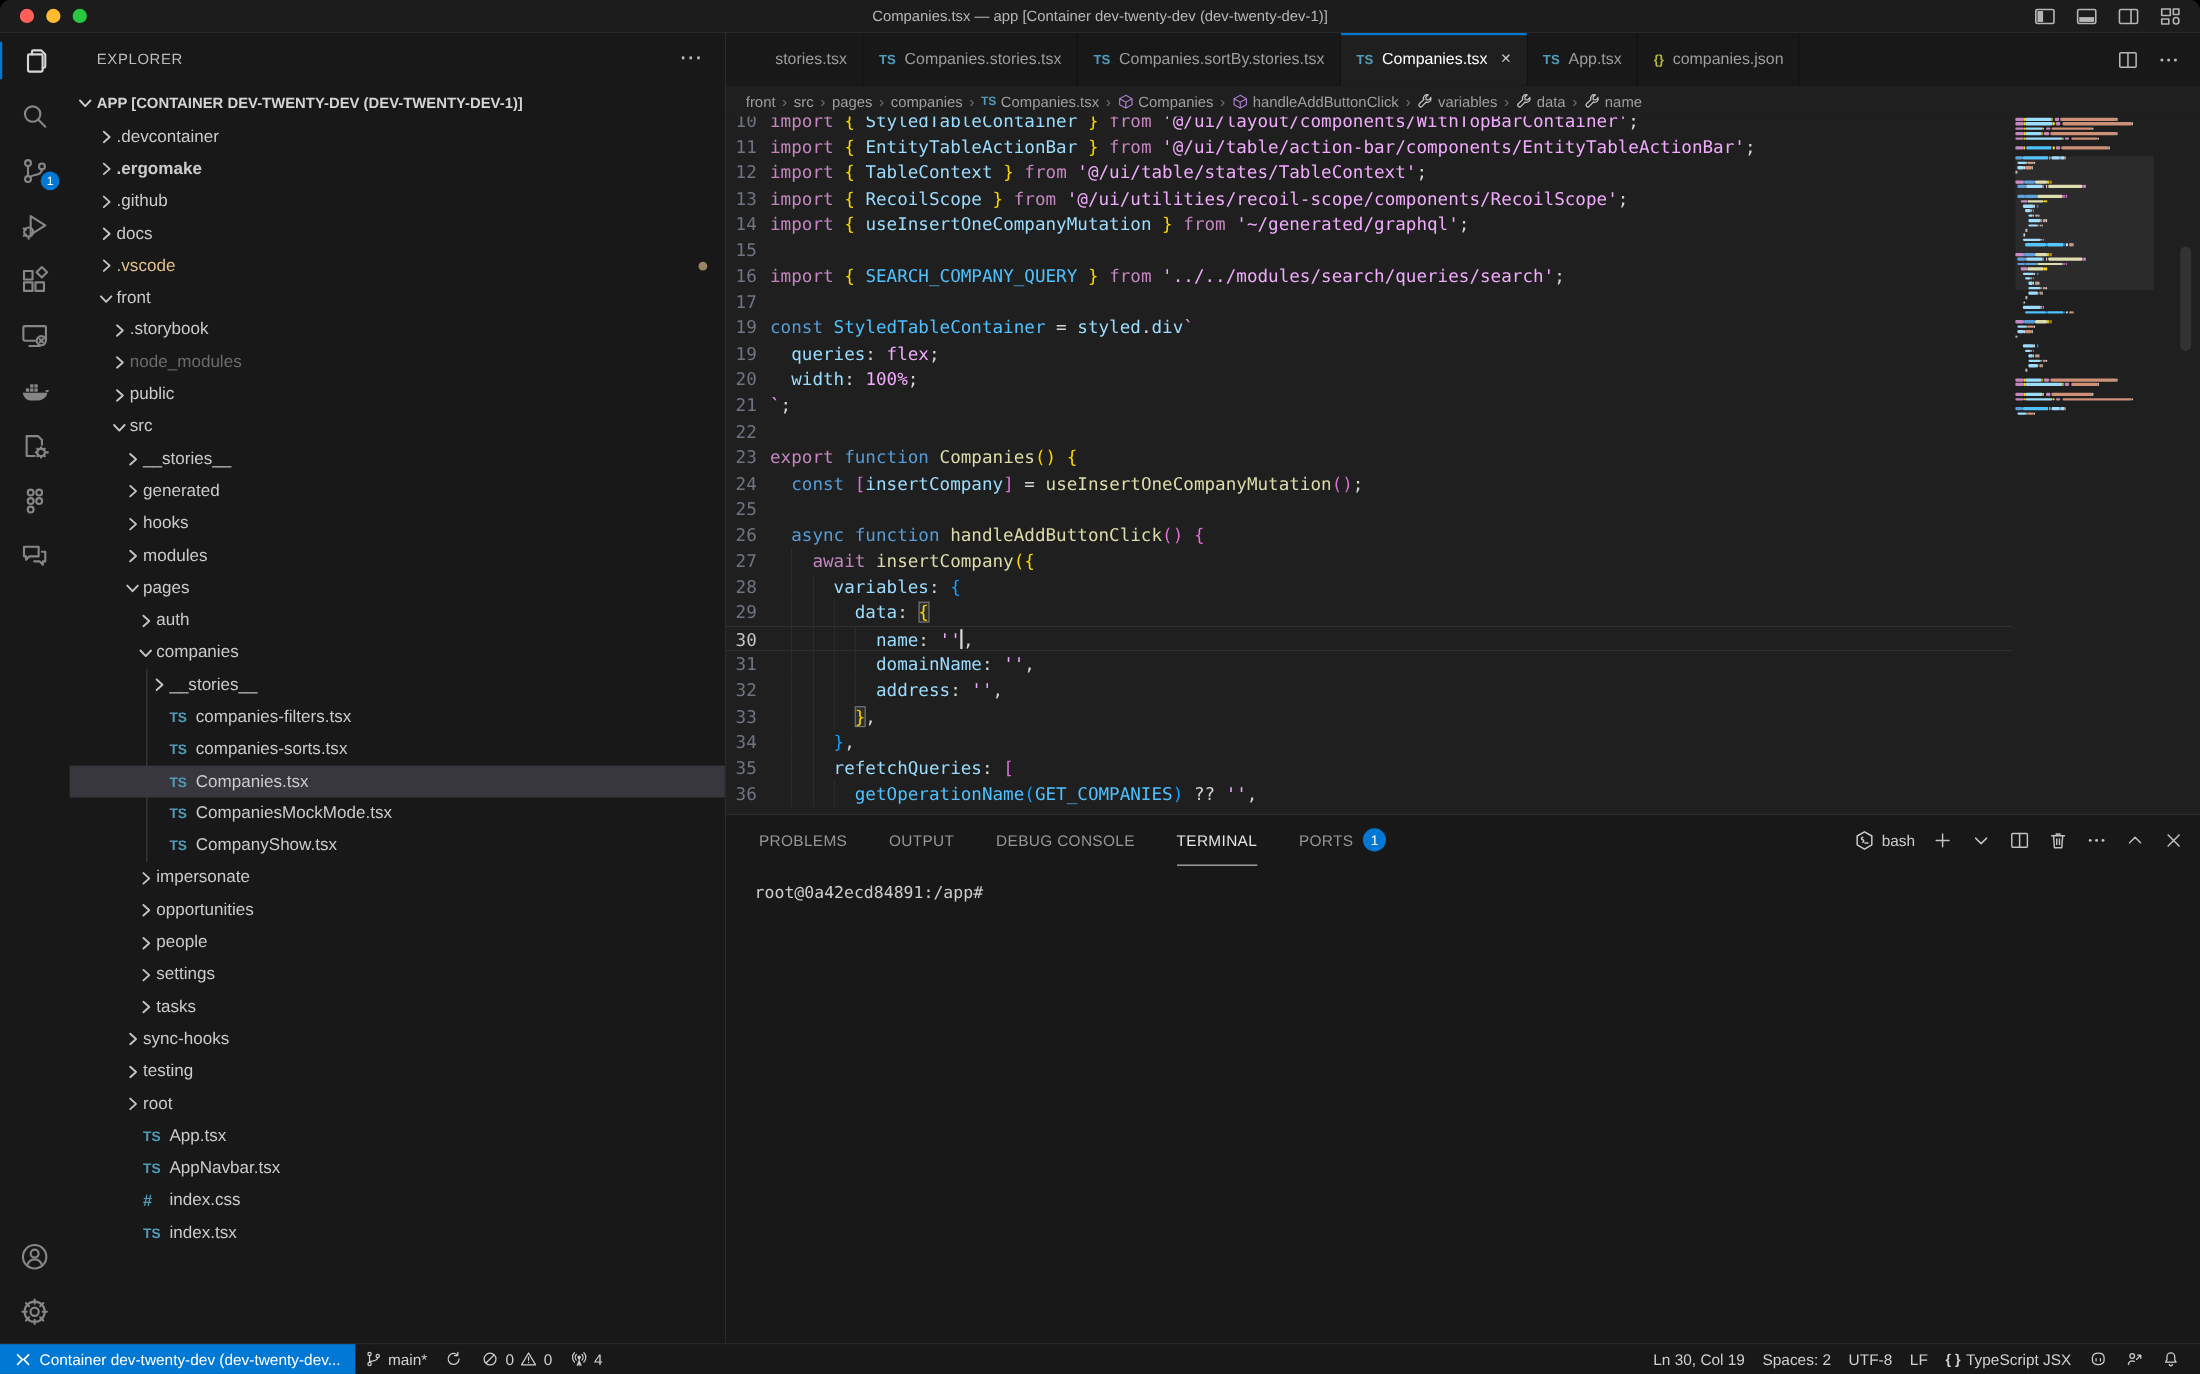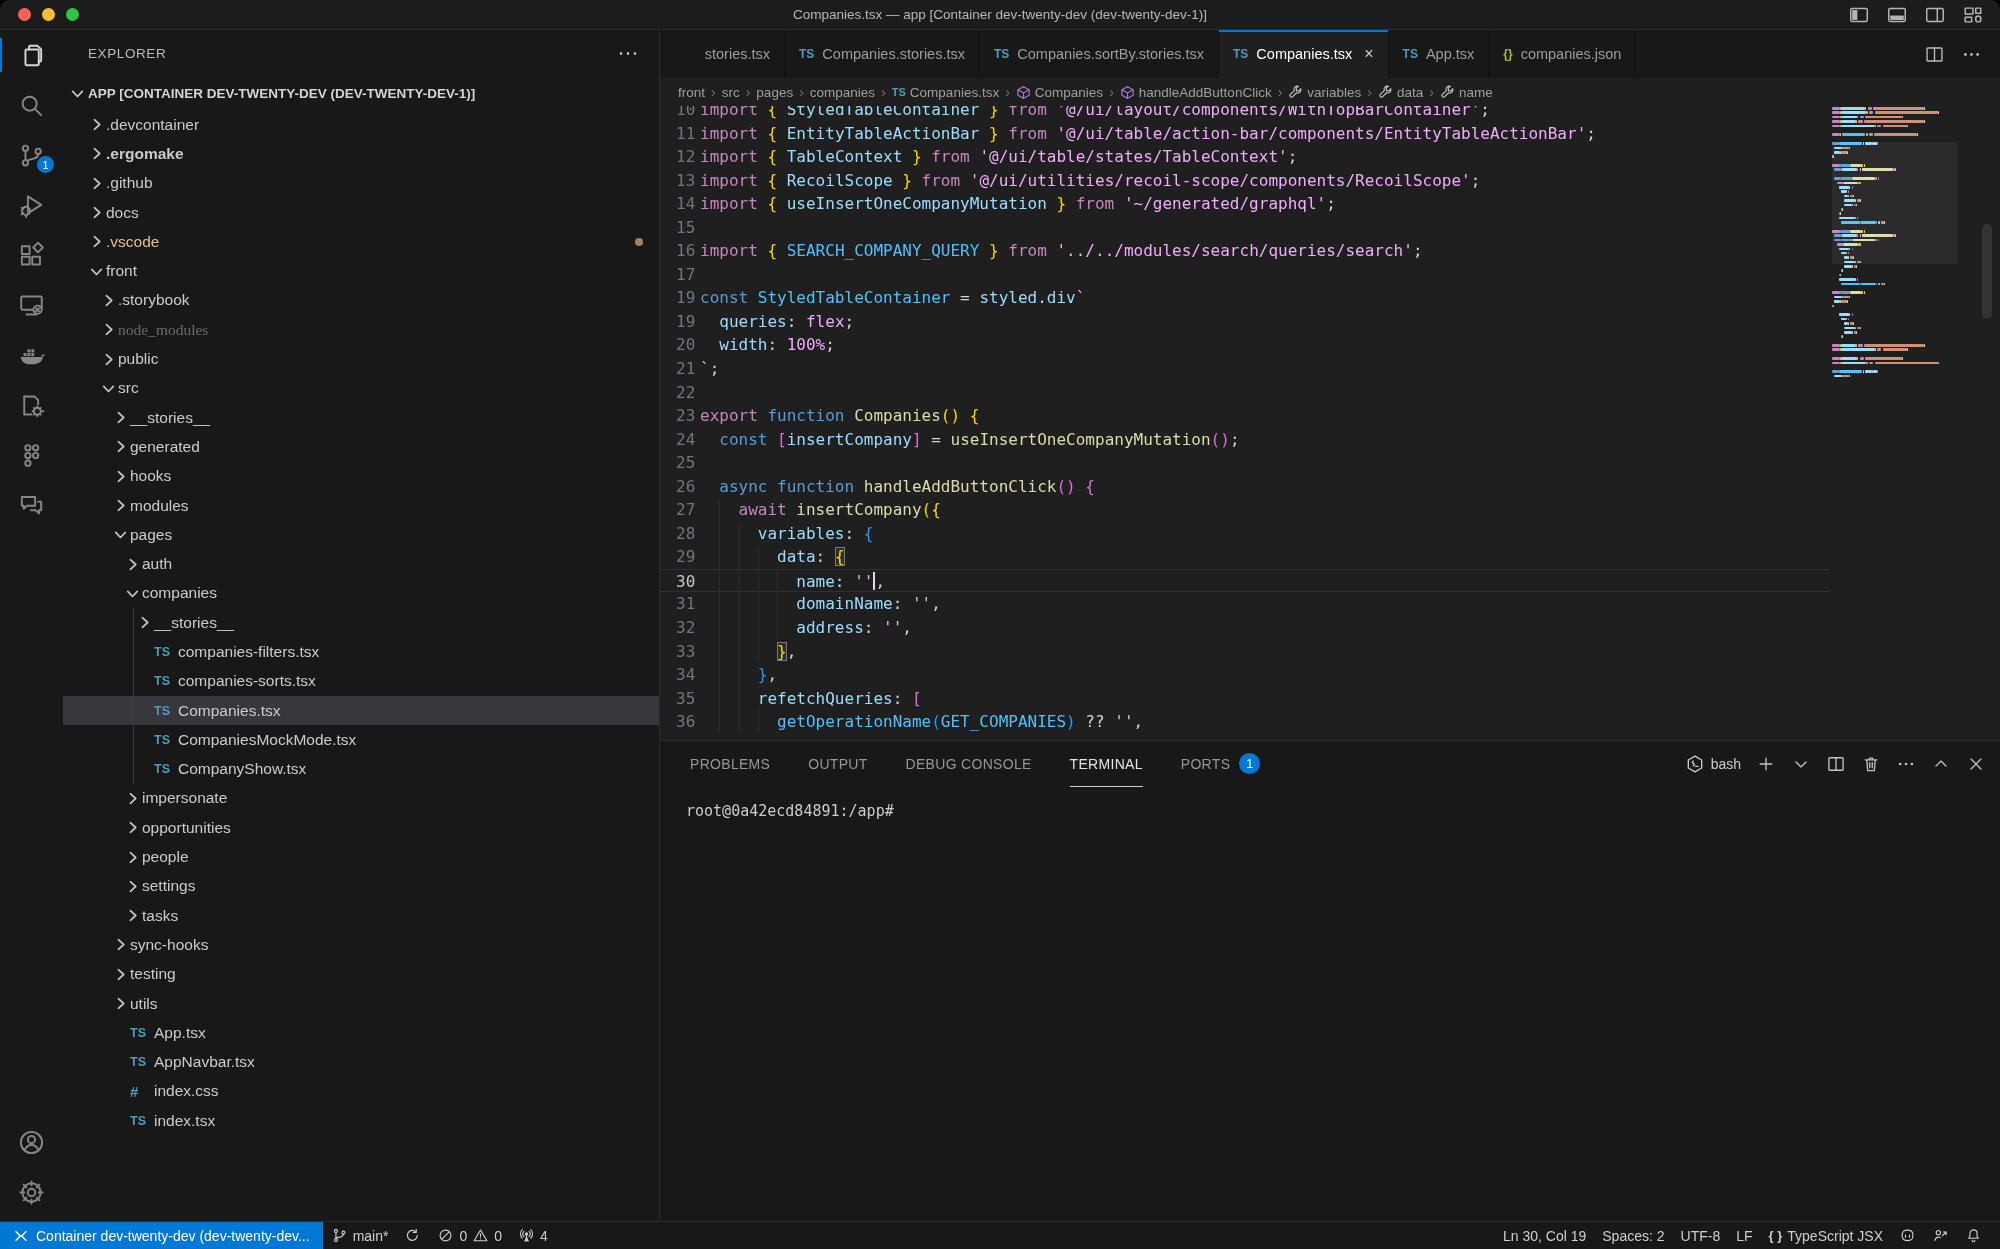--- a/index.html
+++ b/index.html
@@ -53,21 +53,21 @@
   .tab-actions .ic{width:21px;height:21px}
   .breadcrumbs{height:28px;display:flex;align-items:center;padding-left:18px;font-size:13.5px;color:#9f9f9f;gap:3px;flex:none;background:#1f1f1f}
   .bc-sep{color:#707070;margin:0 3px;font-size:14px}
   .bc-item{display:flex;align-items:center;gap:4px}
   .bc-item .ficon{font-weight:bold;font-size:11px;color:#519aba}
   .bc-item .ic{width:15px;height:15px}
   
   .editorbody{position:relative;flex:1;overflow:hidden}
   .code{position:absolute;top:-8px;left:0;right:170px;font:16px/23.55px "DejaVu Sans Mono",monospace}
   .cl{height:23.55px;white-space:pre;position:relative;padding-left:40px}
-  .cl .num{position:absolute;left:16px;width:28px;color:#6e7681}
+  .cl .num{position:absolute;left:0;width:28px;text-align:right;color:#6e7681}
   .cl.current{border-top:1px solid #303030;border-bottom:1px solid #303030}
   .cl.current .num{color:#c6c6c6}
   .cl .g{position:absolute;top:0;bottom:0;width:1px;background:#2c2c2c}
   .tk-k{color:#C586C0}.tk-t{color:#569CD6}.tk-v{color:#9CDCFE}.tk-f{color:#DCDCAA}.tk-s{color:#f0abfc}
   .tk-c{color:#4FC1FF}.tk-p{color:#D4D4D4}.tk-y{color:#FFD700}.tk-m{color:#DA70D6}.tk-u{color:#179FFF}
   .tk-ym{color:#FFD700;outline:1px solid #7a7a7a;outline-offset:-1px;background:rgba(200,200,200,.09)}
   .cursor{display:inline-block;width:2px;height:18px;background:#dcdcdc;vertical-align:-3px}
   
   .minimap{position:absolute;top:0;right:42px;width:126px;bottom:0;overflow:hidden}
   .mm-row{height:4.4px;display:flex}
@@ -321,21 +321,21 @@
             <span>front</span>
           </div>
           <div class="trow" style="padding-left: 36px;">
             <span class="ic chev">
               <svg viewBox="0 0 16 16" fill="none" stroke="currentColor" stroke-width="1.6" stroke-linecap="round" stroke-linejoin="round">
                 <path d="M6 3.5 L11 8 L6 12.5"></path>
               </svg>
             </span>
             <span>.storybook</span>
           </div>
-          <div class="trow" style="padding-left: 36px; font-family: Liberation Serif, serif;">
+          <div class="trow" style="padding-left: 36px;">
             <span class="ic chev">
               <svg viewBox="0 0 16 16" fill="none" stroke="currentColor" stroke-width="1.6" stroke-linecap="round" stroke-linejoin="round">
                 <path d="M6 3.5 L11 8 L6 12.5"></path>
               </svg>
             </span>
             <span style="color: rgb(107, 107, 107);">node_modules</span>
           </div>
           <div class="trow" style="padding-left: 36px;">
             <span class="ic chev">
               <svg viewBox="0 0 16 16" fill="none" stroke="currentColor" stroke-width="1.6" stroke-linecap="round" stroke-linejoin="round">
@@ -496,21 +496,21 @@
               </svg>
             </span>
             <span>testing</span>
           </div>
           <div class="trow" style="padding-left: 48px;">
             <span class="ic chev">
               <svg viewBox="0 0 16 16" fill="none" stroke="currentColor" stroke-width="1.6" stroke-linecap="round" stroke-linejoin="round">
                 <path d="M6 3.5 L11 8 L6 12.5"></path>
               </svg>
             </span>
-            <span>utils</span>
+            <span>root</span>
           </div>
           <div class="trow" style="padding-left: 48px;">
             <span class="chev"></span>
             <span class="ficon ts">TS</span>
             <span>App.tsx</span>
           </div>
           <div class="trow" style="padding-left: 48px;">
             <span class="chev"></span>
             <span class="ficon ts">TS</span>
             <span>AppNavbar.tsx</span>

